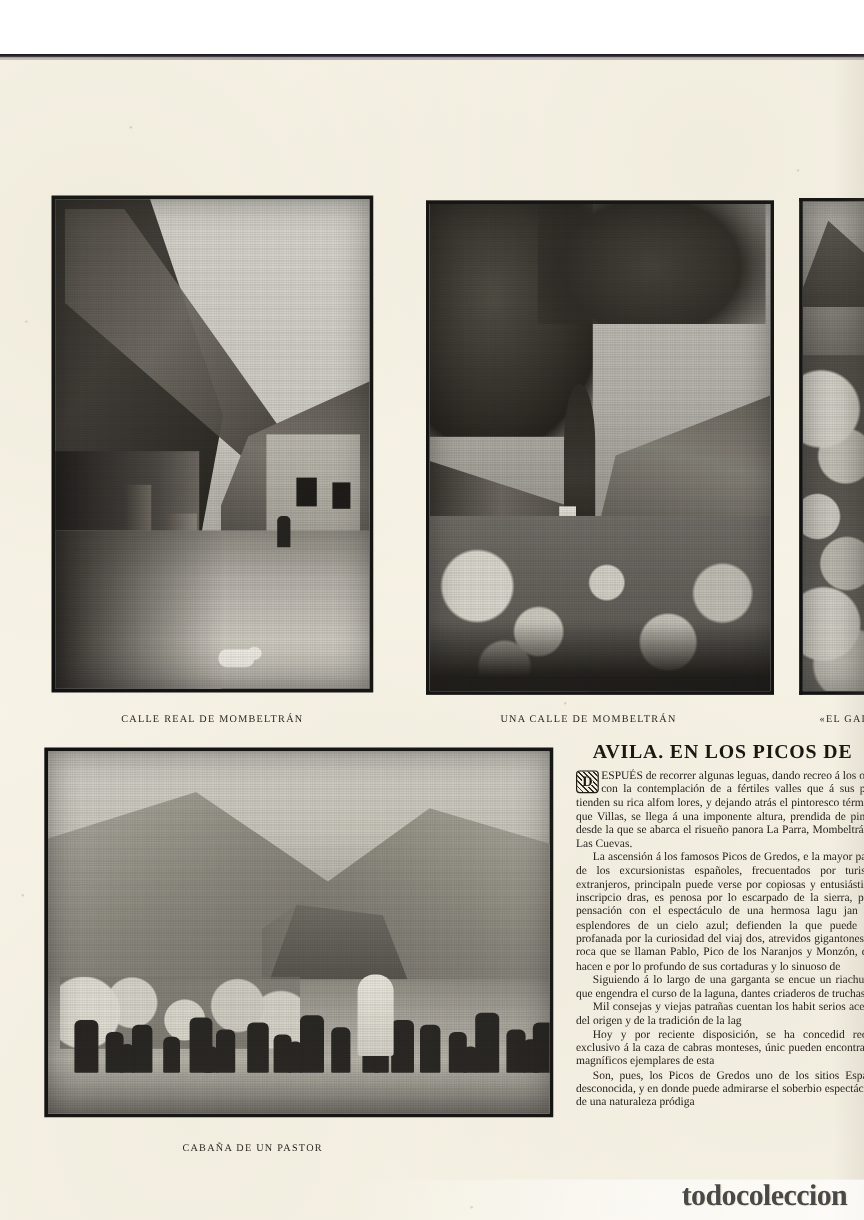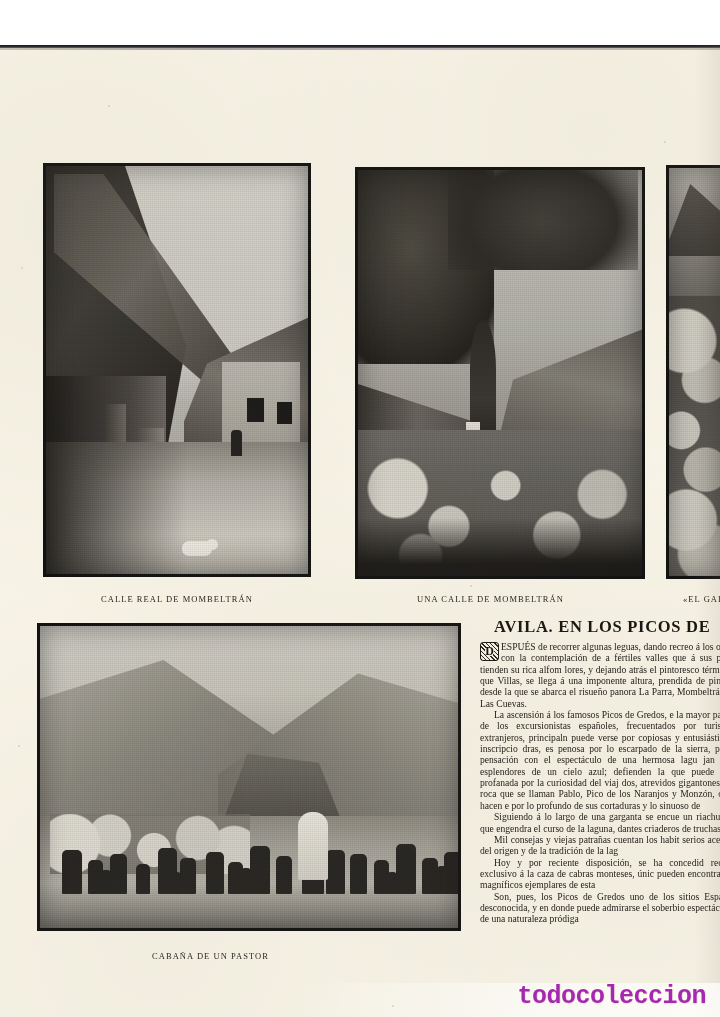--- a/index.html
+++ b/index.html
@@ -356,25 +356,25 @@
     font-weight: bold;
     color: #15120e;
     font-family: "Liberation Serif", serif;
   }
 
   
   #watermark {
     position: absolute;
     right: 14px;
     bottom: 6px;
-    font-family: Liberation Mono, monospace;
+    font-family: Liberation Serif, serif;
     font-size: 25px;
     font-weight: bold;
     letter-spacing: -.5px;
-    color: #a21caf;
+    color: #404040;
     text-shadow:
       0 1px 0 #efe9d8,
       0 -1px 0 #fffdf6,
       1px 0 0 #eee8d6,
       -1px 0 0 #fffdf6;
     opacity: .95;
     user-select: none;
     margin-left: 44px;
   }
   #watermark-strip {

